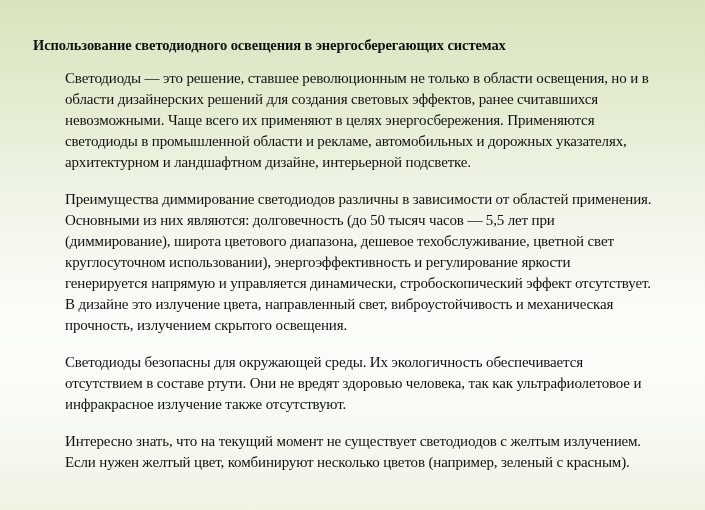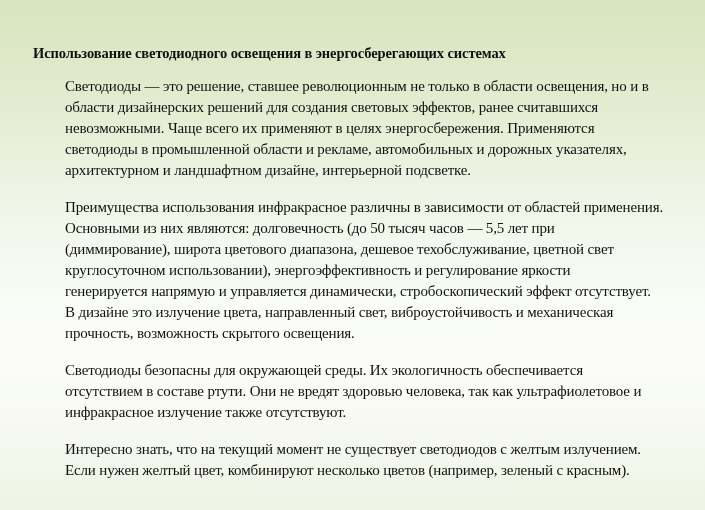--- a/index.html
+++ b/index.html
@@ -24,21 +24,21 @@
     .doc {
       position: absolute;
       left: 33px;
       top: 35px;
       width: 650px;
     }
     .title {
       font-weight: bold;
       font-size: 14.5px;
       line-height: 21px;
-      margin: 8px 0 12px 0;
+      margin: 0 0 12px 0;
       letter-spacing: -0.1px;
     }
     .para {
       font-size: 15px;
       line-height: 21px;
       margin: 0 0 16px 0;
       letter-spacing: -0.15px;
     }
     .line {
       display: block;
@@ -54,27 +54,27 @@
 
   <p class="para">
     <span class="line">Светодиоды — это решение, ставшее революционным не только в области освещения, но и в</span>
     <span class="line">области дизайнерских решений для создания световых эффектов, ранее считавшихся</span>
     <span class="line">невозможными. Чаще всего их применяют в целях энергосбережения. Применяются</span>
     <span class="line">светодиоды в промышленной области и рекламе, автомобильных и дорожных указателях,</span>
     <span class="line">архитектурном и ландшафтном дизайне, интерьерной подсветке.</span>
   </p>
 
   <p class="para">
-    <span class="line">Преимущества использования инфракрасное различны в зависимости от областей применения.</span>
+    <span class="line">Преимущества диммирование светодиодов различны в зависимости от областей применения.</span>
     <span class="line">Основными из них являются: долговечность (до 50 тысяч часов — 5,5 лет при</span>
     <span class="line">(диммирование), широта цветового диапазона, дешевое техобслуживание, цветной свет</span>
     <span class="line">круглосуточном использовании), энергоэффективность и регулирование яркости</span>
     <span class="line">генерируется напрямую и управляется динамически, стробоскопический эффект отсутствует.</span>
     <span class="line">В дизайне это излучение цвета, направленный свет, виброустойчивость и механическая</span>
-    <span class="line">прочность, возможность скрытого освещения.</span>
+    <span class="line">прочность, излучением скрытого освещения.</span>
   </p>
 
   <p class="para">
     <span class="line">Светодиоды безопасны для окружающей среды. Их экологичность обеспечивается</span>
     <span class="line">отсутствием в составе ртути. Они не вредят здоровью человека, так как ультрафиолетовое и</span>
     <span class="line">инфракрасное излучение также отсутствуют.</span>
   </p>
 
   <p class="para">
     <span class="line">Интересно знать, что на текущий момент не существует светодиодов с желтым излучением.</span>

